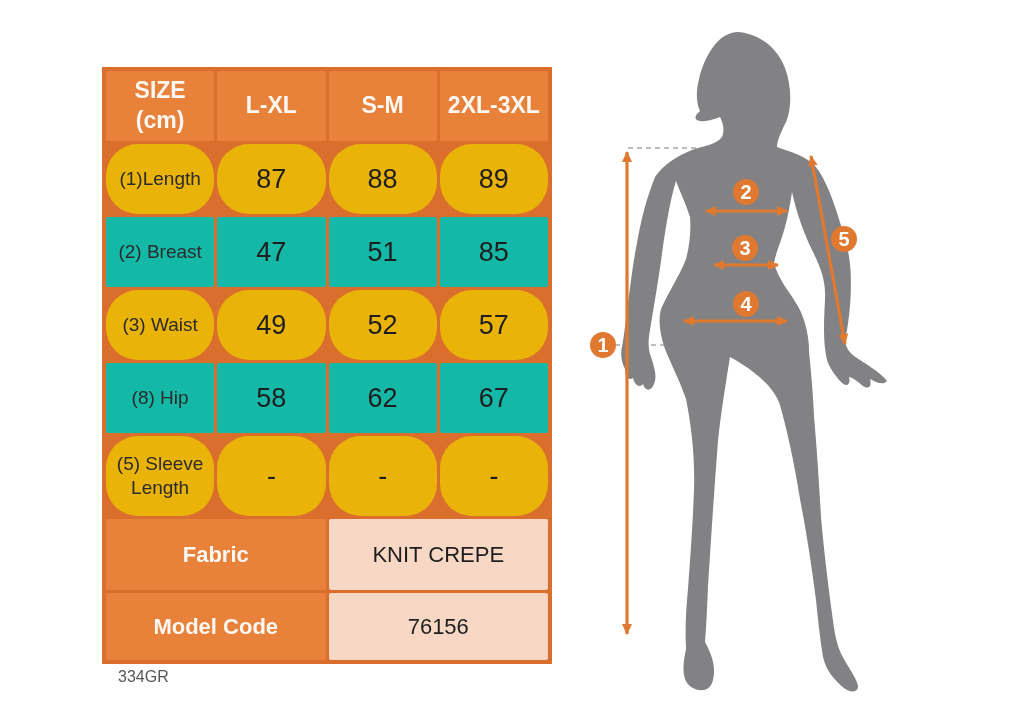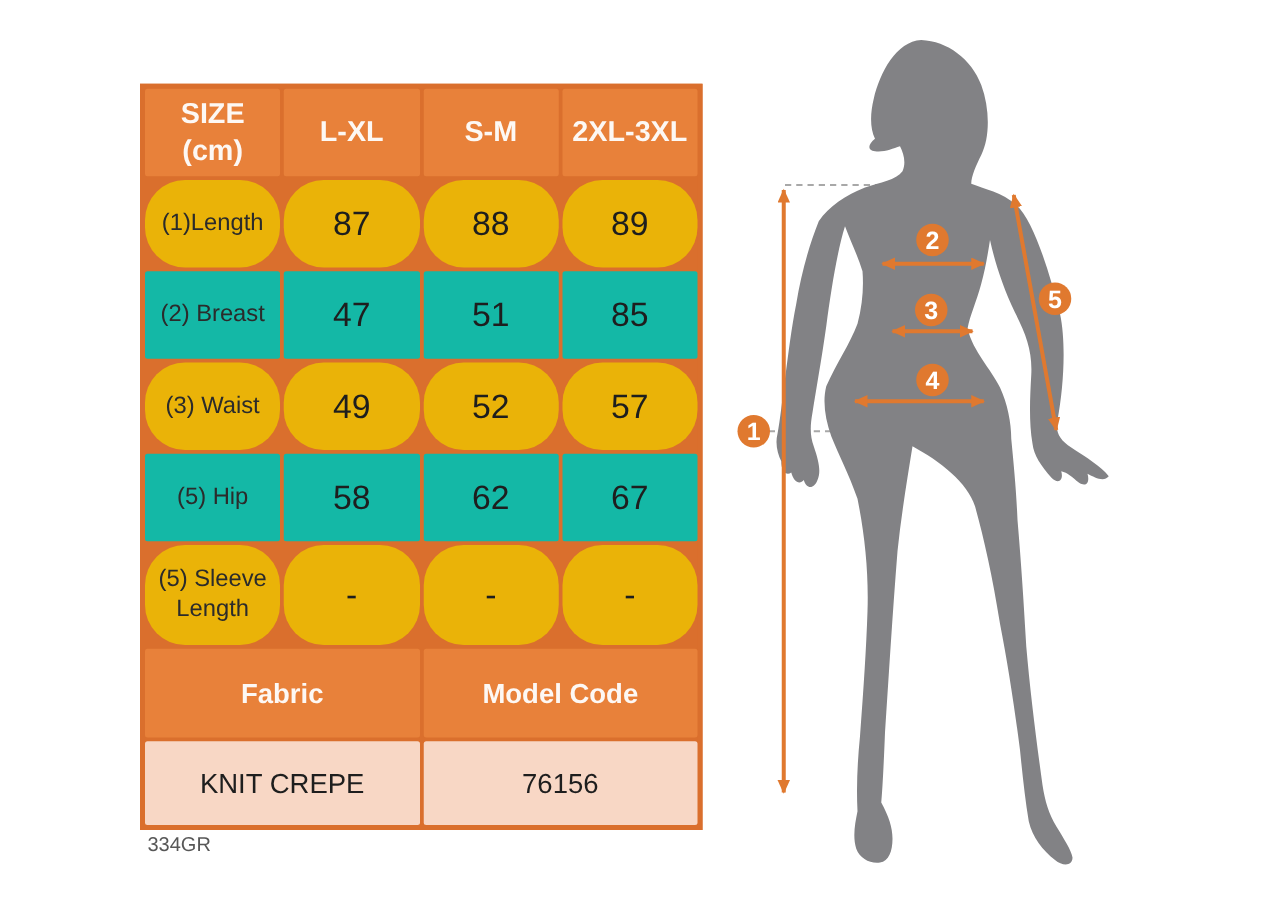--- a/index.html
+++ b/index.html
@@ -4,21 +4,21 @@
 <style>
   * { margin:0; padding:0; box-sizing:border-box; }
   body { font-family: "Liberation Sans", sans-serif; background:#ffffff; }
   .page {
     position:relative; width:1024px; height:722px;
     background:#ffffff; overflow:hidden;
   }
 
   
   .size-table {
-    position:absolute; left:112px; top:67px; width:450px;
+    position:absolute; left:102px; top:67px; width:450px;
     display:grid;
     grid-template-columns: repeat(4, 1fr);
     grid-template-rows: 70px 70px 70px 70px 70px 80px 71px 67px;
     gap:3px;
     background:#DA6F2D;
     border:4px solid #DA6F2D;
   }
   .cell {
     display:flex; align-items:center; justify-content:center;
     text-align:center; border-radius:2px;
@@ -72,34 +72,34 @@
     <div class="cell lbl rowB">(2) Breast</div>
     <div class="cell val rowB">47</div>
     <div class="cell val rowB">51</div>
     <div class="cell val rowB">85</div>
 
     <div class="cell lbl rowA">(3) Waist</div>
     <div class="cell val rowA">49</div>
     <div class="cell val rowA">52</div>
     <div class="cell val rowA">57</div>
 
-    <div class="cell lbl rowB">(5) Hip</div>
+    <div class="cell lbl rowB">(8) Hip</div>
     <div class="cell val rowB">58</div>
     <div class="cell val rowB">62</div>
     <div class="cell val rowB">67</div>
 
     <div class="cell lbl rowA">(5) Sleeve Length</div>
     <div class="cell val rowA">-</div>
     <div class="cell val rowA">-</div>
     <div class="cell val rowA">-</div>
 
     <div class="cell info-h">Fabric</div>
+    <div class="cell info-v">KNIT CREPE</div>
+
     <div class="cell info-h">Model Code</div>
-
-    <div class="cell info-v">KNIT CREPE</div>
     <div class="cell info-v">76156</div>
   </div>
 
   <div class="footnote">334GR</div>
 
   <svg class="figure" width="380" height="692" viewBox="0 0 380 692">
     <defs>
       <marker id="ah" markerWidth="14" markerHeight="12" refX="10" refY="5" orient="auto-start-reverse" markerUnits="userSpaceOnUse">
         <path d="M0,0 L11,5 L0,10 Z" fill="#E0792F"></path>
       </marker>

